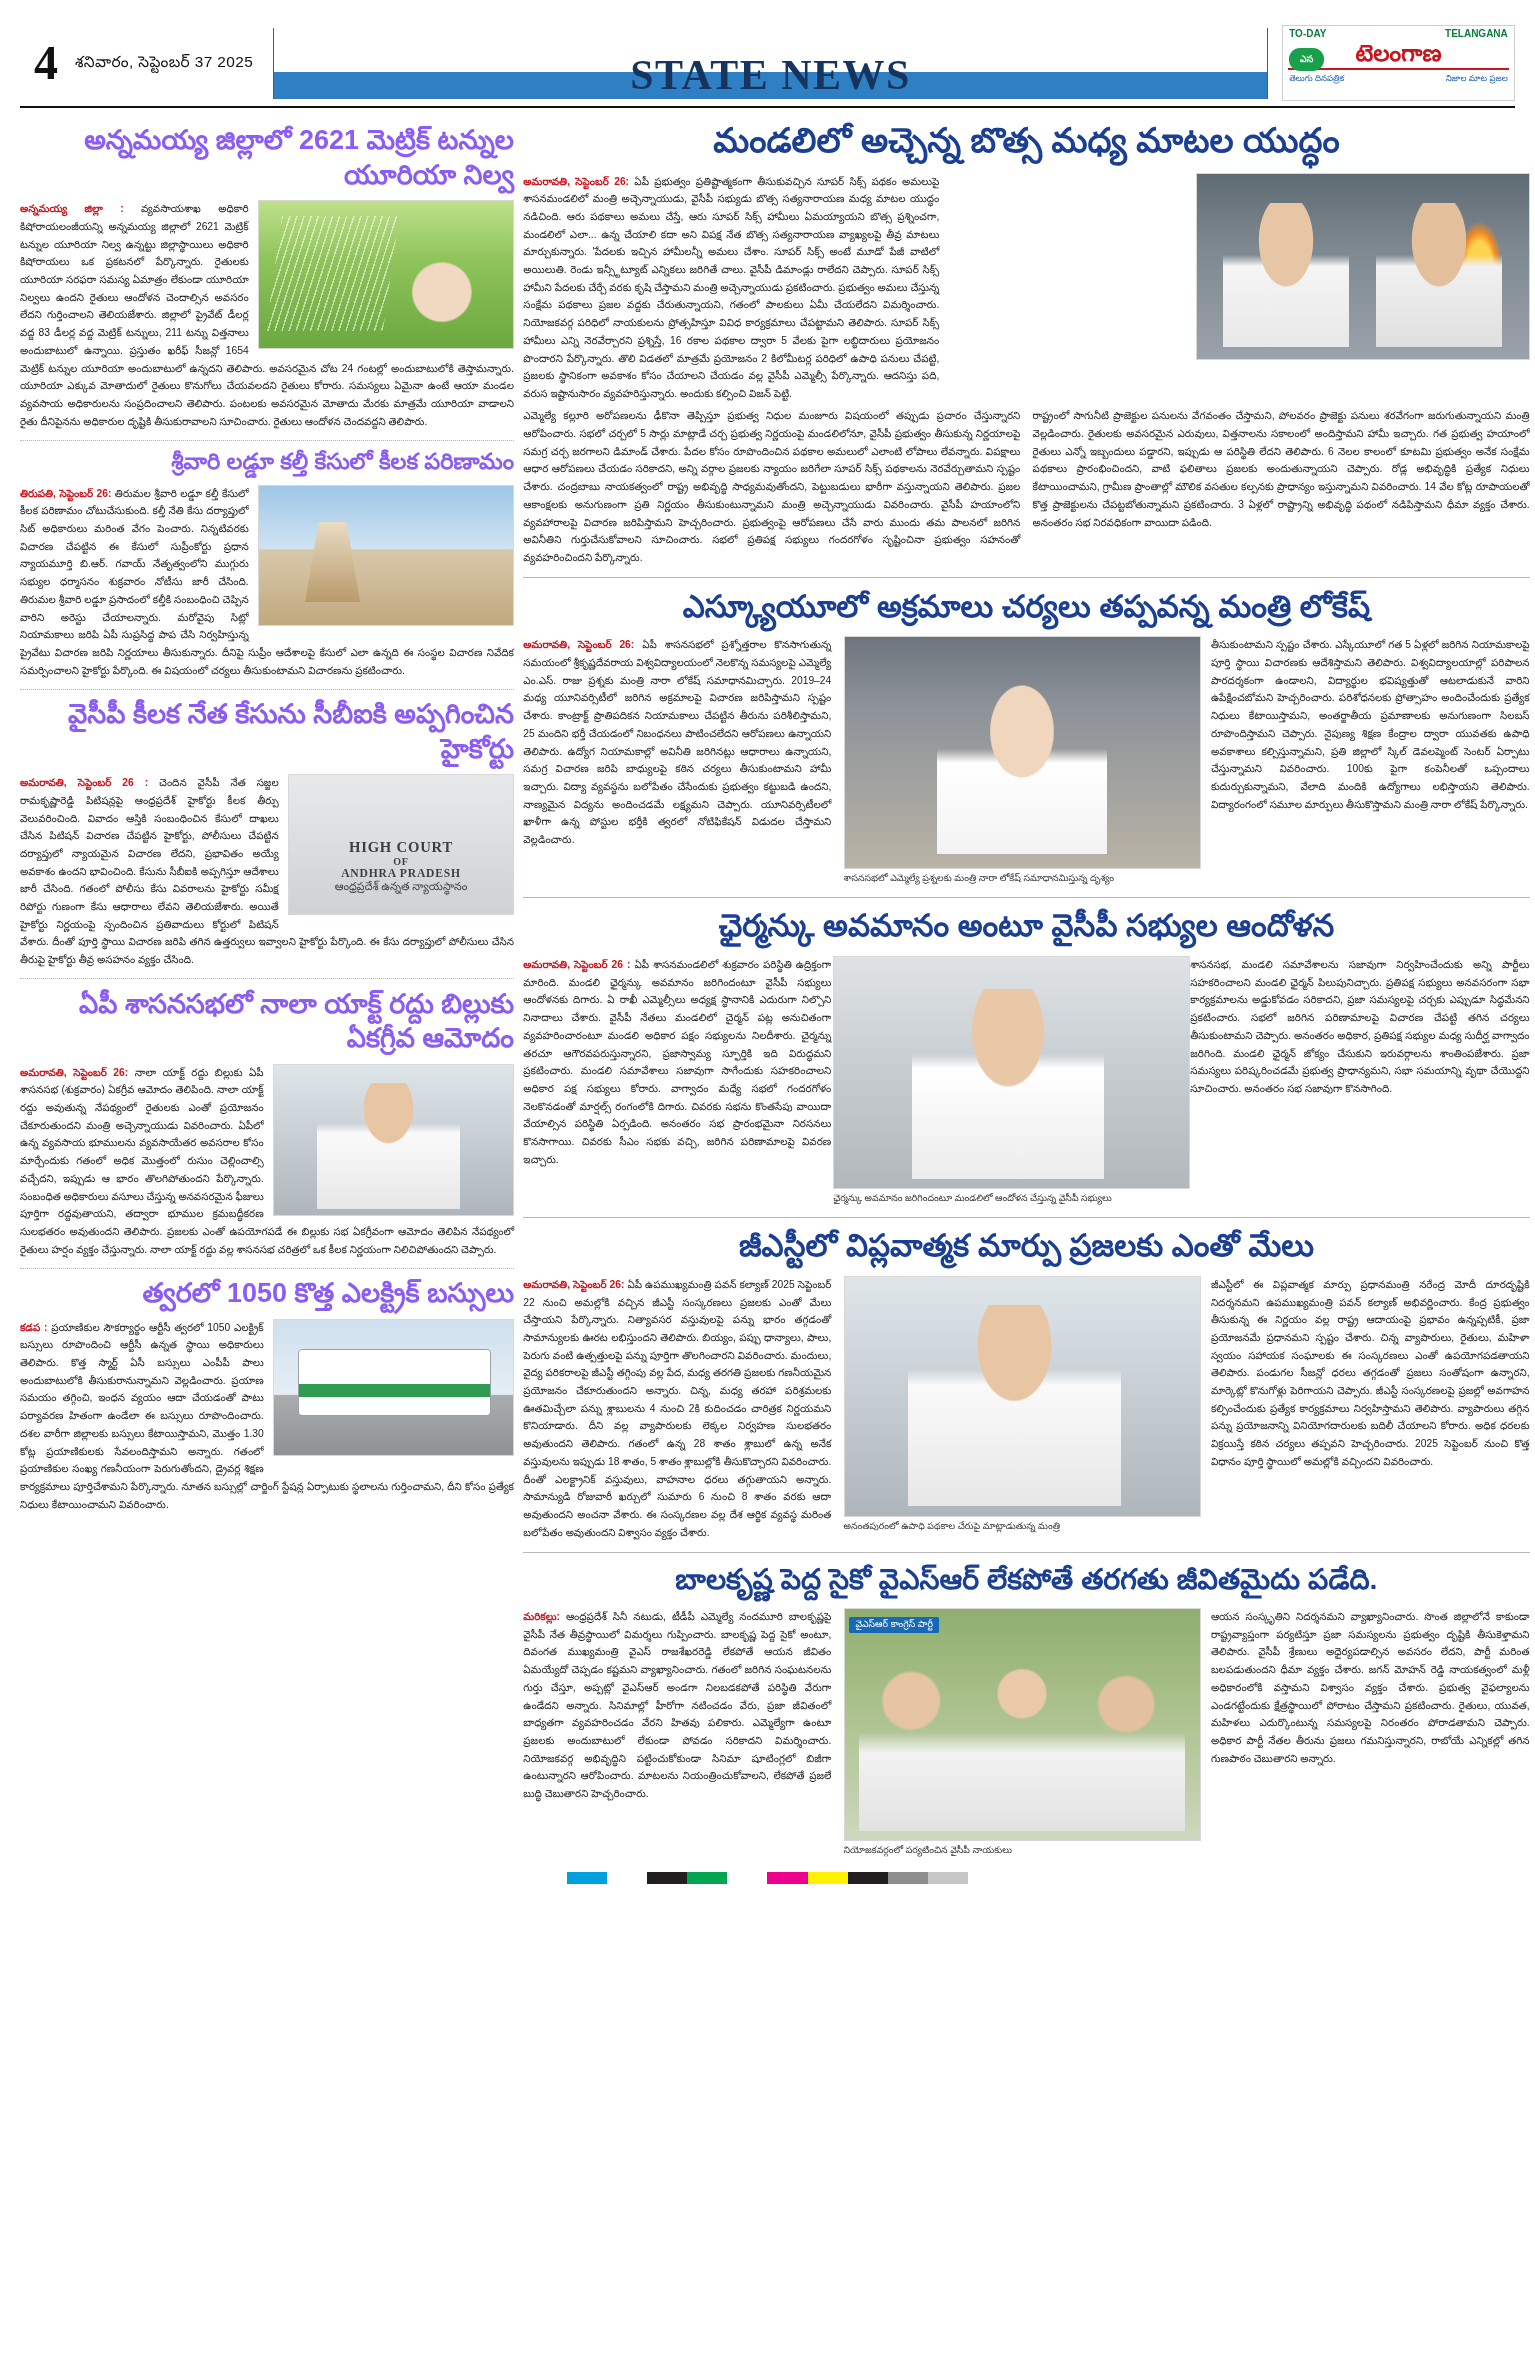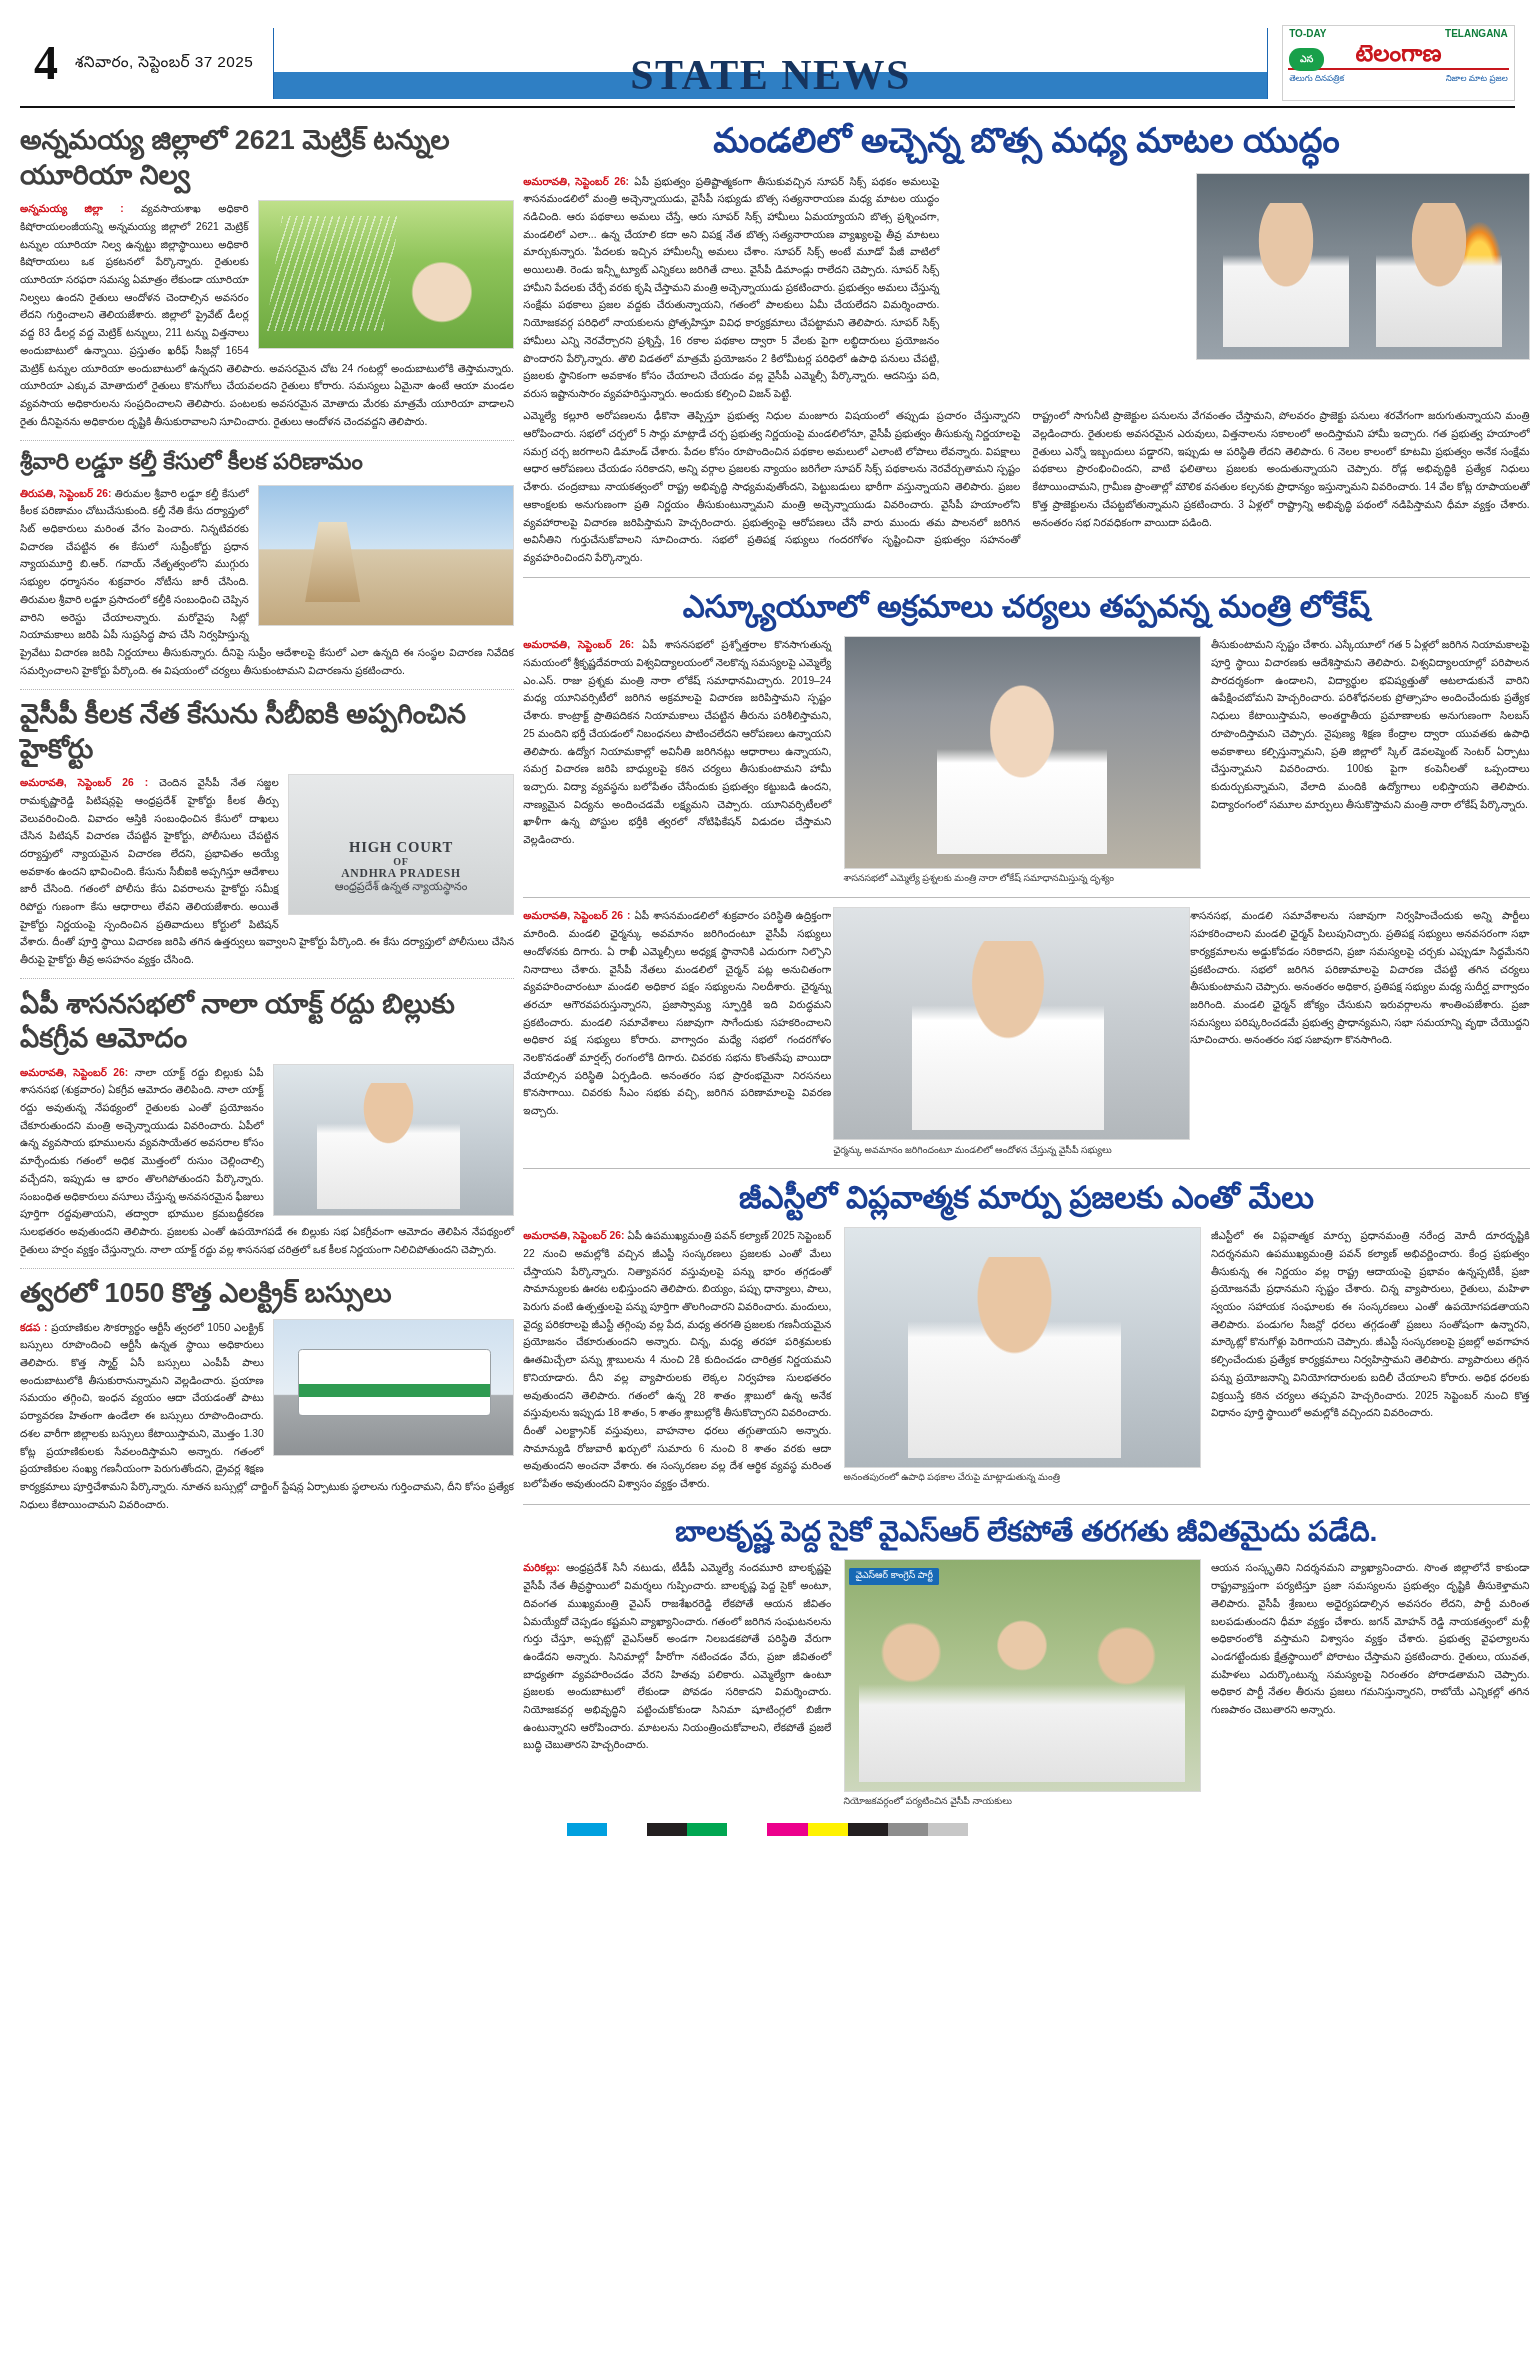--- a/index.html
+++ b/index.html
@@ -124,25 +124,25 @@
     grid-template-columns: 494px 740px 257px;
     gap: 0 9.3px;
     padding-top: 10.8px;
   }
   .col { }
   .colA { grid-column: 1; }
   .colB { grid-column: 2; }
 
   
   h2.head-red {
-    color: #404040;
+    color: #8b5cf6;
     font-size: 27px;
     line-height: 1.28;
     font-weight: bold;
-    text-align: left;
+    text-align: right;
     margin: 4.6px 0 7.7px 0;
     font-family: "Liberation Sans", sans-serif;
   }
   h2.head-red.small { font-size: 22.4px; }
   h1.head-blue {
     color: #1a3f94;
     font-size: 34px;
     line-height: 1.22;
     font-weight: bold;
     text-align: center;
@@ -459,20 +459,21 @@
             <div class="photo scene-assembly" style="width:355px;height:231px;"></div>
             <div class="cap-under">శాసనసభలో ఎమ్మెల్యే ప్రశ్నలకు మంత్రి నారా లోకేష్ సమాధానమిస్తున్న దృశ్యం</div>
           </div>
           <div class="body-text" style="flex:1;">తీసుకుంటామని స్పష్టం చేశారు. ఎస్కేయూలో గత 5 ఏళ్లలో జరిగిన నియామకాలపై పూర్తి స్థాయి విచారణకు ఆదేశిస్తామని తెలిపారు. విశ్వవిద్యాలయాల్లో పరిపాలన పారదర్శకంగా ఉండాలని, విద్యార్థుల భవిష్యత్తుతో ఆటలాడుకునే వారిని ఉపేక్షించబోమని హెచ్చరించారు. పరిశోధనలకు ప్రోత్సాహం అందించేందుకు ప్రత్యేక నిధులు కేటాయిస్తామని, అంతర్జాతీయ ప్రమాణాలకు అనుగుణంగా సిలబస్ రూపొందిస్తామని చెప్పారు. నైపుణ్య శిక్షణ కేంద్రాల ద్వారా యువతకు ఉపాధి అవకాశాలు కల్పిస్తున్నామని, ప్రతి జిల్లాలో స్కిల్ డెవలప్మెంట్ సెంటర్ ఏర్పాటు చేస్తున్నామని వివరించారు. 100కు పైగా కంపెనీలతో ఒప్పందాలు కుదుర్చుకున్నామని, వేలాది మందికి ఉద్యోగాలు లభిస్తాయని తెలిపారు. విద్యారంగంలో సమూల మార్పులు తీసుకొస్తామని మంత్రి నారా లోకేష్ పేర్కొన్నారు.</div>
         </div>
       </div>
 
       <div class="rule-solid"></div>
 
       <div>
+        <h1 class="head-blue sz2">ఛైర్మన్కు అవమానం అంటూ వైసీపీ సభ్యుల ఆందోళన</h1>
         <div style="display:flex;gap:2px;">
           <div class="body-text" style="width:308px;">
             <span class="dateline">అమరావతి, సెప్టెంబర్ 26 :</span>
             <span>ఏపీ శాసనమండలిలో శుక్రవారం పరిస్థితి ఉద్రిక్తంగా మారింది. మండలి ఛైర్మన్కు అవమానం జరిగిందంటూ వైసీపీ సభ్యులు ఆందోళనకు దిగారు. ఏ రాఖీ ఎమ్మెల్సీలు అధ్యక్ష స్థానానికి ఎదురుగా నిల్చొని నినాదాలు చేశారు. వైసీపీ నేతలు మండలిలో చైర్మన్ పట్ల అనుచితంగా వ్యవహరించారంటూ మండలి అధికార పక్షం సభ్యులను నిలదీశారు. చైర్మన్ను తరచూ ఆగౌరవపరుస్తున్నారని, ప్రజాస్వామ్య స్ఫూర్తికి ఇది విరుద్ధమని ప్రకటించారు. మండలి సమావేశాలు సజావుగా సాగేందుకు సహకరించాలని అధికార పక్ష సభ్యులు కోరారు. వాగ్వాదం మధ్యే సభలో గందరగోళం నెలకొనడంతో మార్షల్స్ రంగంలోకి దిగారు. చివరకు సభను కొంతసేపు వాయిదా వేయాల్సిన పరిస్థితి ఏర్పడింది. అనంతరం సభ ప్రారంభమైనా నిరసనలు కొనసాగాయి. చివరకు సీఎం సభకు వచ్చి, జరిగిన పరిణామాలపై వివరణ ఇచ్చారు.</span>
           </div>
           <div style="width:355px;">
             <div class="photo scene-speaker" style="width:355px;height:231px;"></div>
             <div class="cap-under">ఛైర్మన్కు అవమానం జరిగిందంటూ మండలిలో ఆందోళన చేస్తున్న వైసీపీ సభ్యులు</div>
           </div>
           <div class="body-text" style="flex:1;">శాసనసభ, మండలి సమావేశాలను సజావుగా నిర్వహించేందుకు అన్ని పార్టీలు సహకరించాలని మండలి ఛైర్మన్ పిలుపునిచ్చారు. ప్రతిపక్ష సభ్యులు అనవసరంగా సభా కార్యక్రమాలను అడ్డుకోవడం సరికాదని, ప్రజా సమస్యలపై చర్చకు ఎప్పుడూ సిద్ధమేనని ప్రకటించారు. సభలో జరిగిన పరిణామాలపై విచారణ చేపట్టి తగిన చర్యలు తీసుకుంటామని చెప్పారు. అనంతరం అధికార, ప్రతిపక్ష సభ్యుల మధ్య సుదీర్ఘ వాగ్వాదం జరిగింది. మండలి ఛైర్మన్ జోక్యం చేసుకుని ఇరువర్గాలను శాంతింపజేశారు. ప్రజా సమస్యలు పరిష్కరించడమే ప్రభుత్వ ప్రాధాన్యమని, సభా సమయాన్ని వృథా చేయొద్దని సూచించారు. అనంతరం సభ సజావుగా కొనసాగింది.</div>

